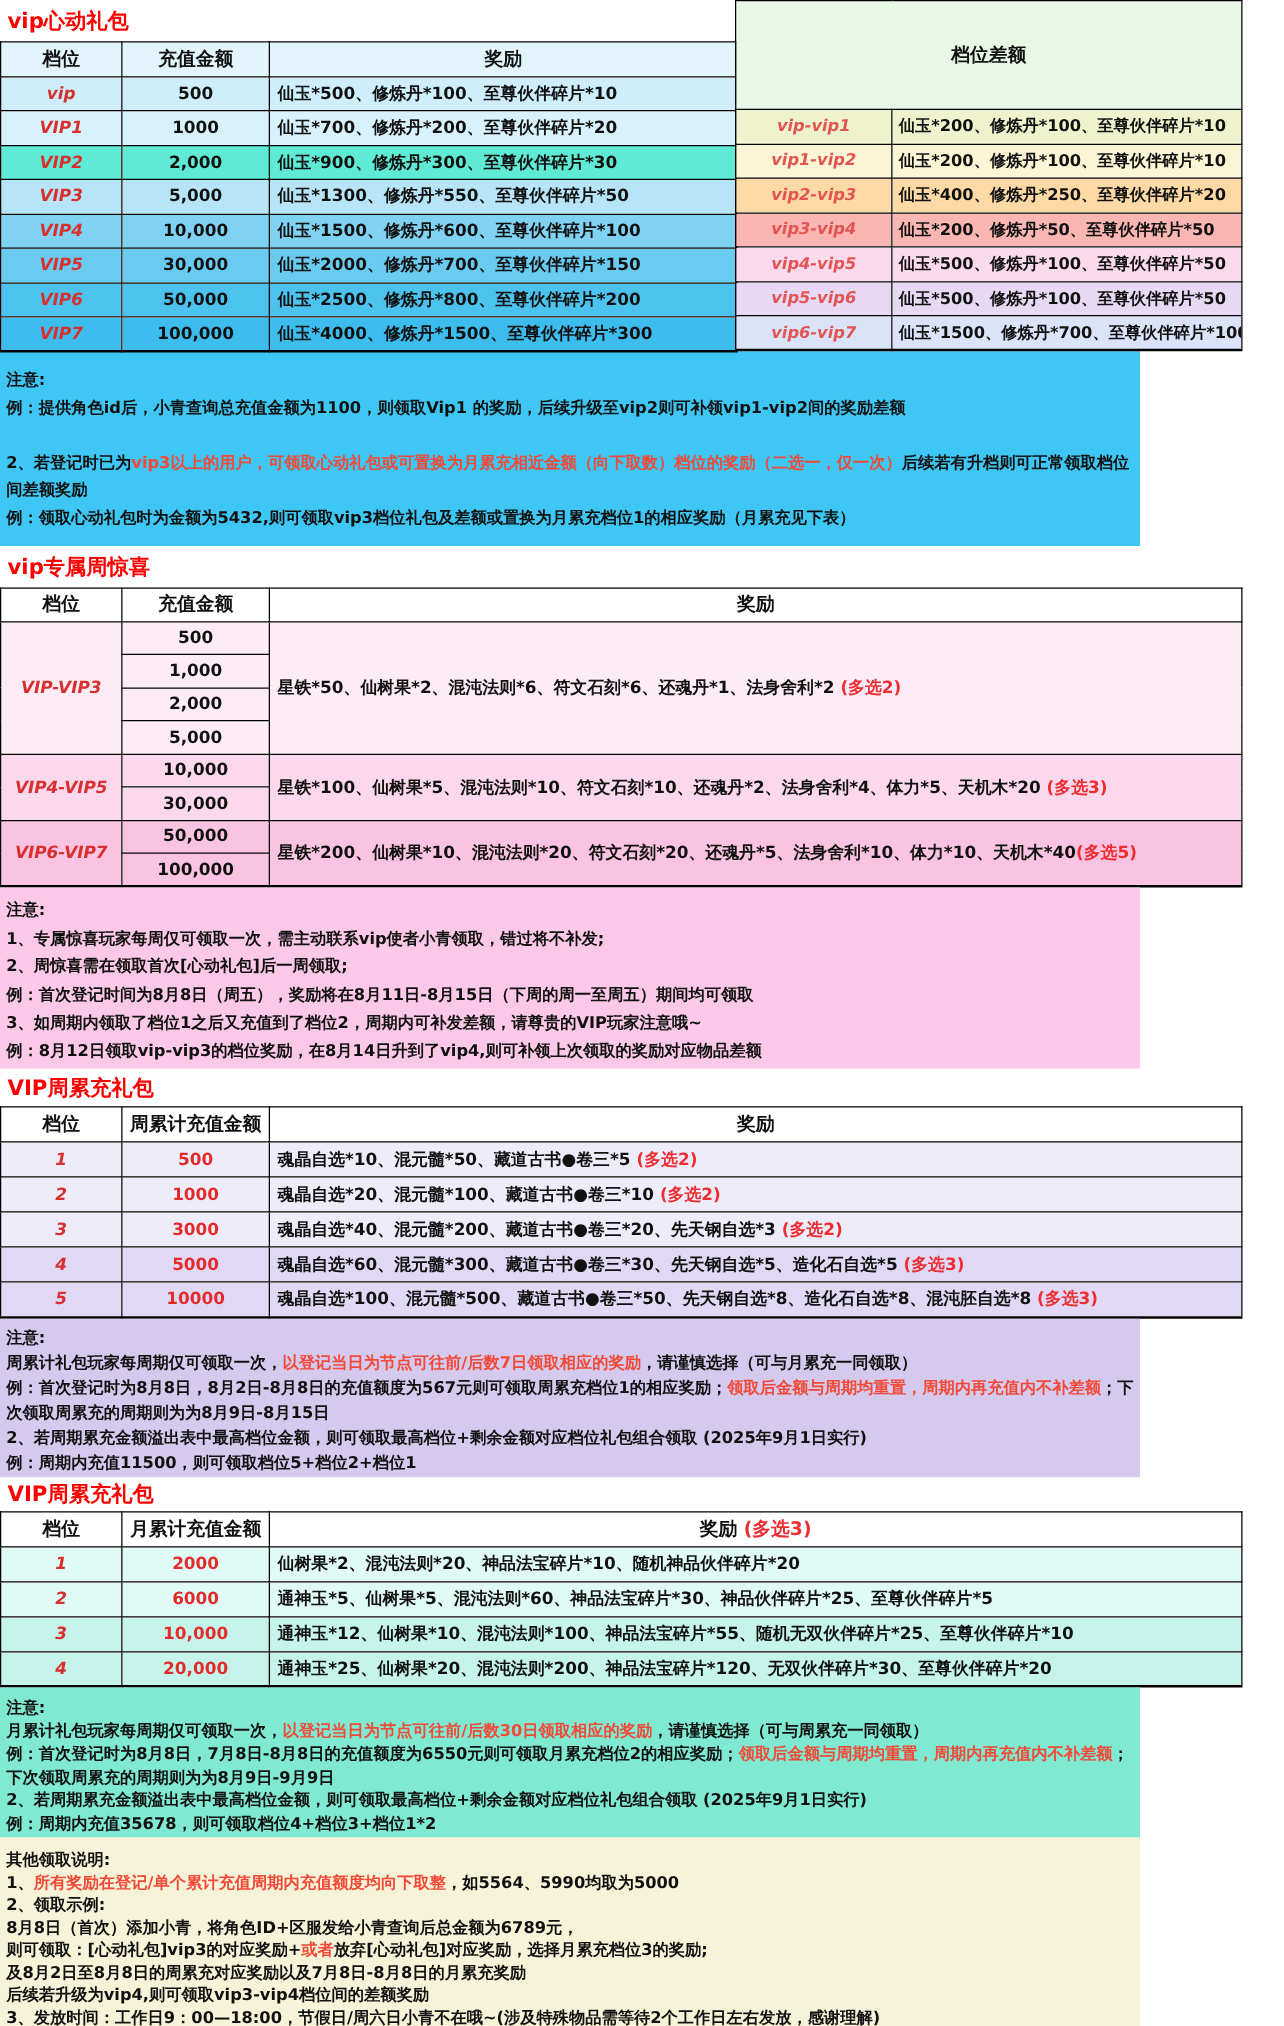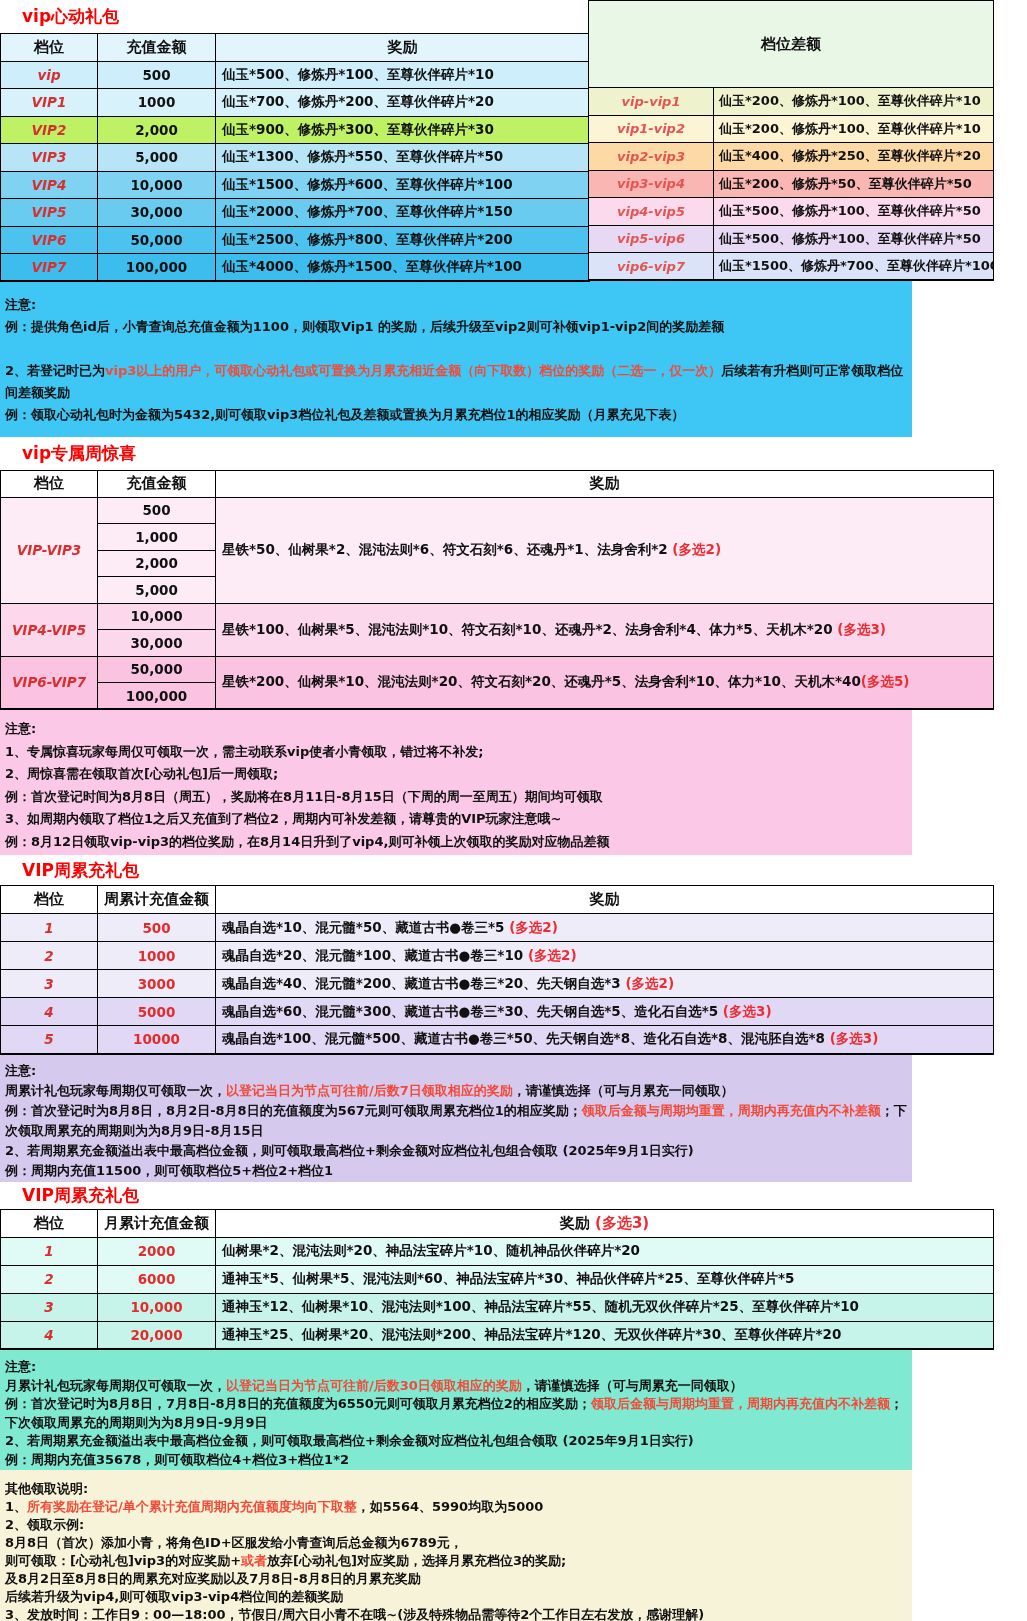--- a/index.html
+++ b/index.html
@@ -1,38 +1,38 @@
 <!DOCTYPE html>
 <html><head>
 <meta charset="utf-8">
 <style>
   html,body{margin:0;padding:0;}
   body{width:1027px;background:#ffffff;color:#111;
        font-family:"DejaVu Sans","Liberation Sans",sans-serif;}
   
-  .titlebar{display:flex;align-items:center;height:33px;padding-left:22px;
+  .titlebar{display:flex;align-items:center;height:33px;padding-left:6px;
             background:#fff;color:#fe0000;font-weight:bold;font-size:17px;}
   .titlebar.h30{height:30px}
   .titlebar.h27{height:27px}
   
   table{border-collapse:collapse;table-layout:fixed;}
   td{border:1px solid #000;overflow:hidden;white-space:nowrap;box-sizing:border-box;
      font-size:13.5px;font-weight:bold;height:27.5px;vertical-align:middle;}
   td.ctr{text-align:center;}
   td.rw{padding-left:6px;text-align:left;}
   td.hc{text-align:center;font-size:15px;background:#fff;}
   .tier{color:#d8302f;text-align:center;font-style:italic;}
   .ra{color:#e32b2b;text-align:center;}
   .rd{color:#f34a38;}
   table .rd{color:#ee2d33;}
   
   .sec1{position:relative;height:281px;}
   .t1{width:589px;}
   .t1 .hc{background:#e2f5fd;}
-  .b1 td{background:#cdeefa}.b2 td{background:#d8f2fc}.b3 td{background:#bef264}
+  .b1 td{background:#cdeefa}.b2 td{background:#d8f2fc}.b3 td{background:#5eead4}
   .b4 td{background:#b7e5f7}.b5 td{background:#7fd2f2}.b6 td{background:#6acbf1}
   .b7 td{background:#4cc2ef}.b8 td{background:#3cbdee}
   .t1{border-bottom:2px solid #000;}
   .tdiff{position:absolute;left:588px;top:0;width:405px;border-bottom:2px solid #000;border-radius:16px;}
   .tdiff td{font-size:13px;}
   .tdiff .dhdr{height:87px;background:#e9f7e7;text-align:center;font-size:15px;}
   .tdiff .tier{color:#e25553;margin-left:33px;}
   .tdiff .rw{padding-left:5px;}
   .d1 td{background:#eff3cd}.d2 td{background:#fbf4d5}.d3 td{background:#fdd9a6}
   .d4 td{background:#f9b6b2}.d5 td{background:#fcdaee}.d6 td{background:#e7d9f4}
@@ -109,21 +109,21 @@
             <td class="rw">仙玉*2000、修炼丹*700、至尊伙伴碎片*150</td>
           </tr>
       <tr class="b7">
             <td class="tier">VIP6</td>
             <td class="ctr">50,000</td>
             <td class="rw">仙玉*2500、修炼丹*800、至尊伙伴碎片*200</td>
           </tr>
       <tr class="b8">
             <td class="tier">VIP7</td>
             <td class="ctr">100,000</td>
-            <td class="rw">仙玉*4000、修炼丹*1500、至尊伙伴碎片*100</td>
+            <td class="rw">仙玉*4000、修炼丹*1500、至尊伙伴碎片*300</td>
           </tr>
     </tbody>
       </table>
   </div>
   <table class="tdiff">
     <colgroup>
         <col style="width:125px">
         <col style="width:280px">
       </colgroup>
     <tbody>

